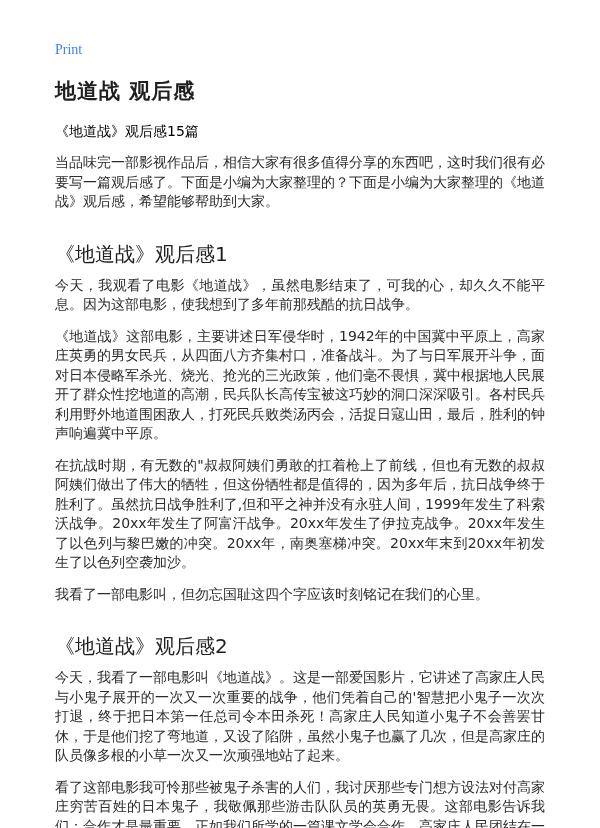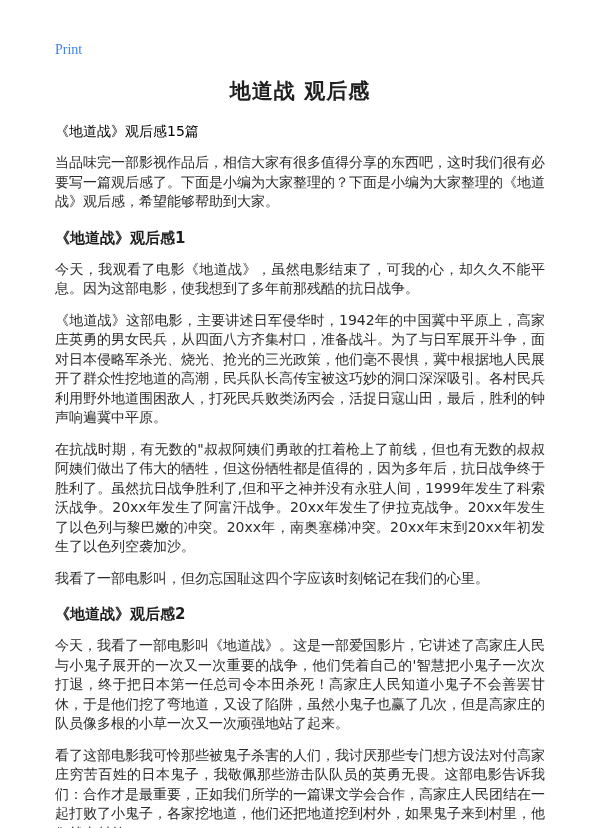--- a/index.html
+++ b/index.html
@@ -19,21 +19,21 @@
   }
   .print-link {
     font-family: Liberation Serif, serif;
     font-size: 14px;
     color: #3b82f6;
     line-height: 16px;
     cursor: pointer;
   }
   .doc-title {
     margin: 20px 0 10px 0;
-    text-align: center;
+    text-align: left;
     font-size: 21px;
     font-weight: bold;
     color: #1f1f1f;
     letter-spacing: 1px;
     line-height: 26px;
   }
   .doc-subtitle {
     margin: 18px 0 4px 0;
     font-size: 14px;
     color: #000000;
@@ -41,24 +41,24 @@
   }
   .article-body p {
     font-size: 14px;
     line-height: 19.5px;
     margin: 12px 0;
     text-align: justify;
     color: #2b2b2b;
     word-break: break-all;
   }
   .article-body h3 {
-    font-size: 15px;
-    font-weight: bold;
+    font-size: 20px;
+    font-weight: normal;
     color: #1f1f1f;
-    margin: 16px 0 12px 0;
+    margin: 32px 0 12px 0;
     line-height: 20px;
   }
 </style>
 </head>
 <body>
 
 <div class="page">
   <div class="print-link">Print</div>
 
   <h1 class="doc-title">地道战 观后感</h1>

